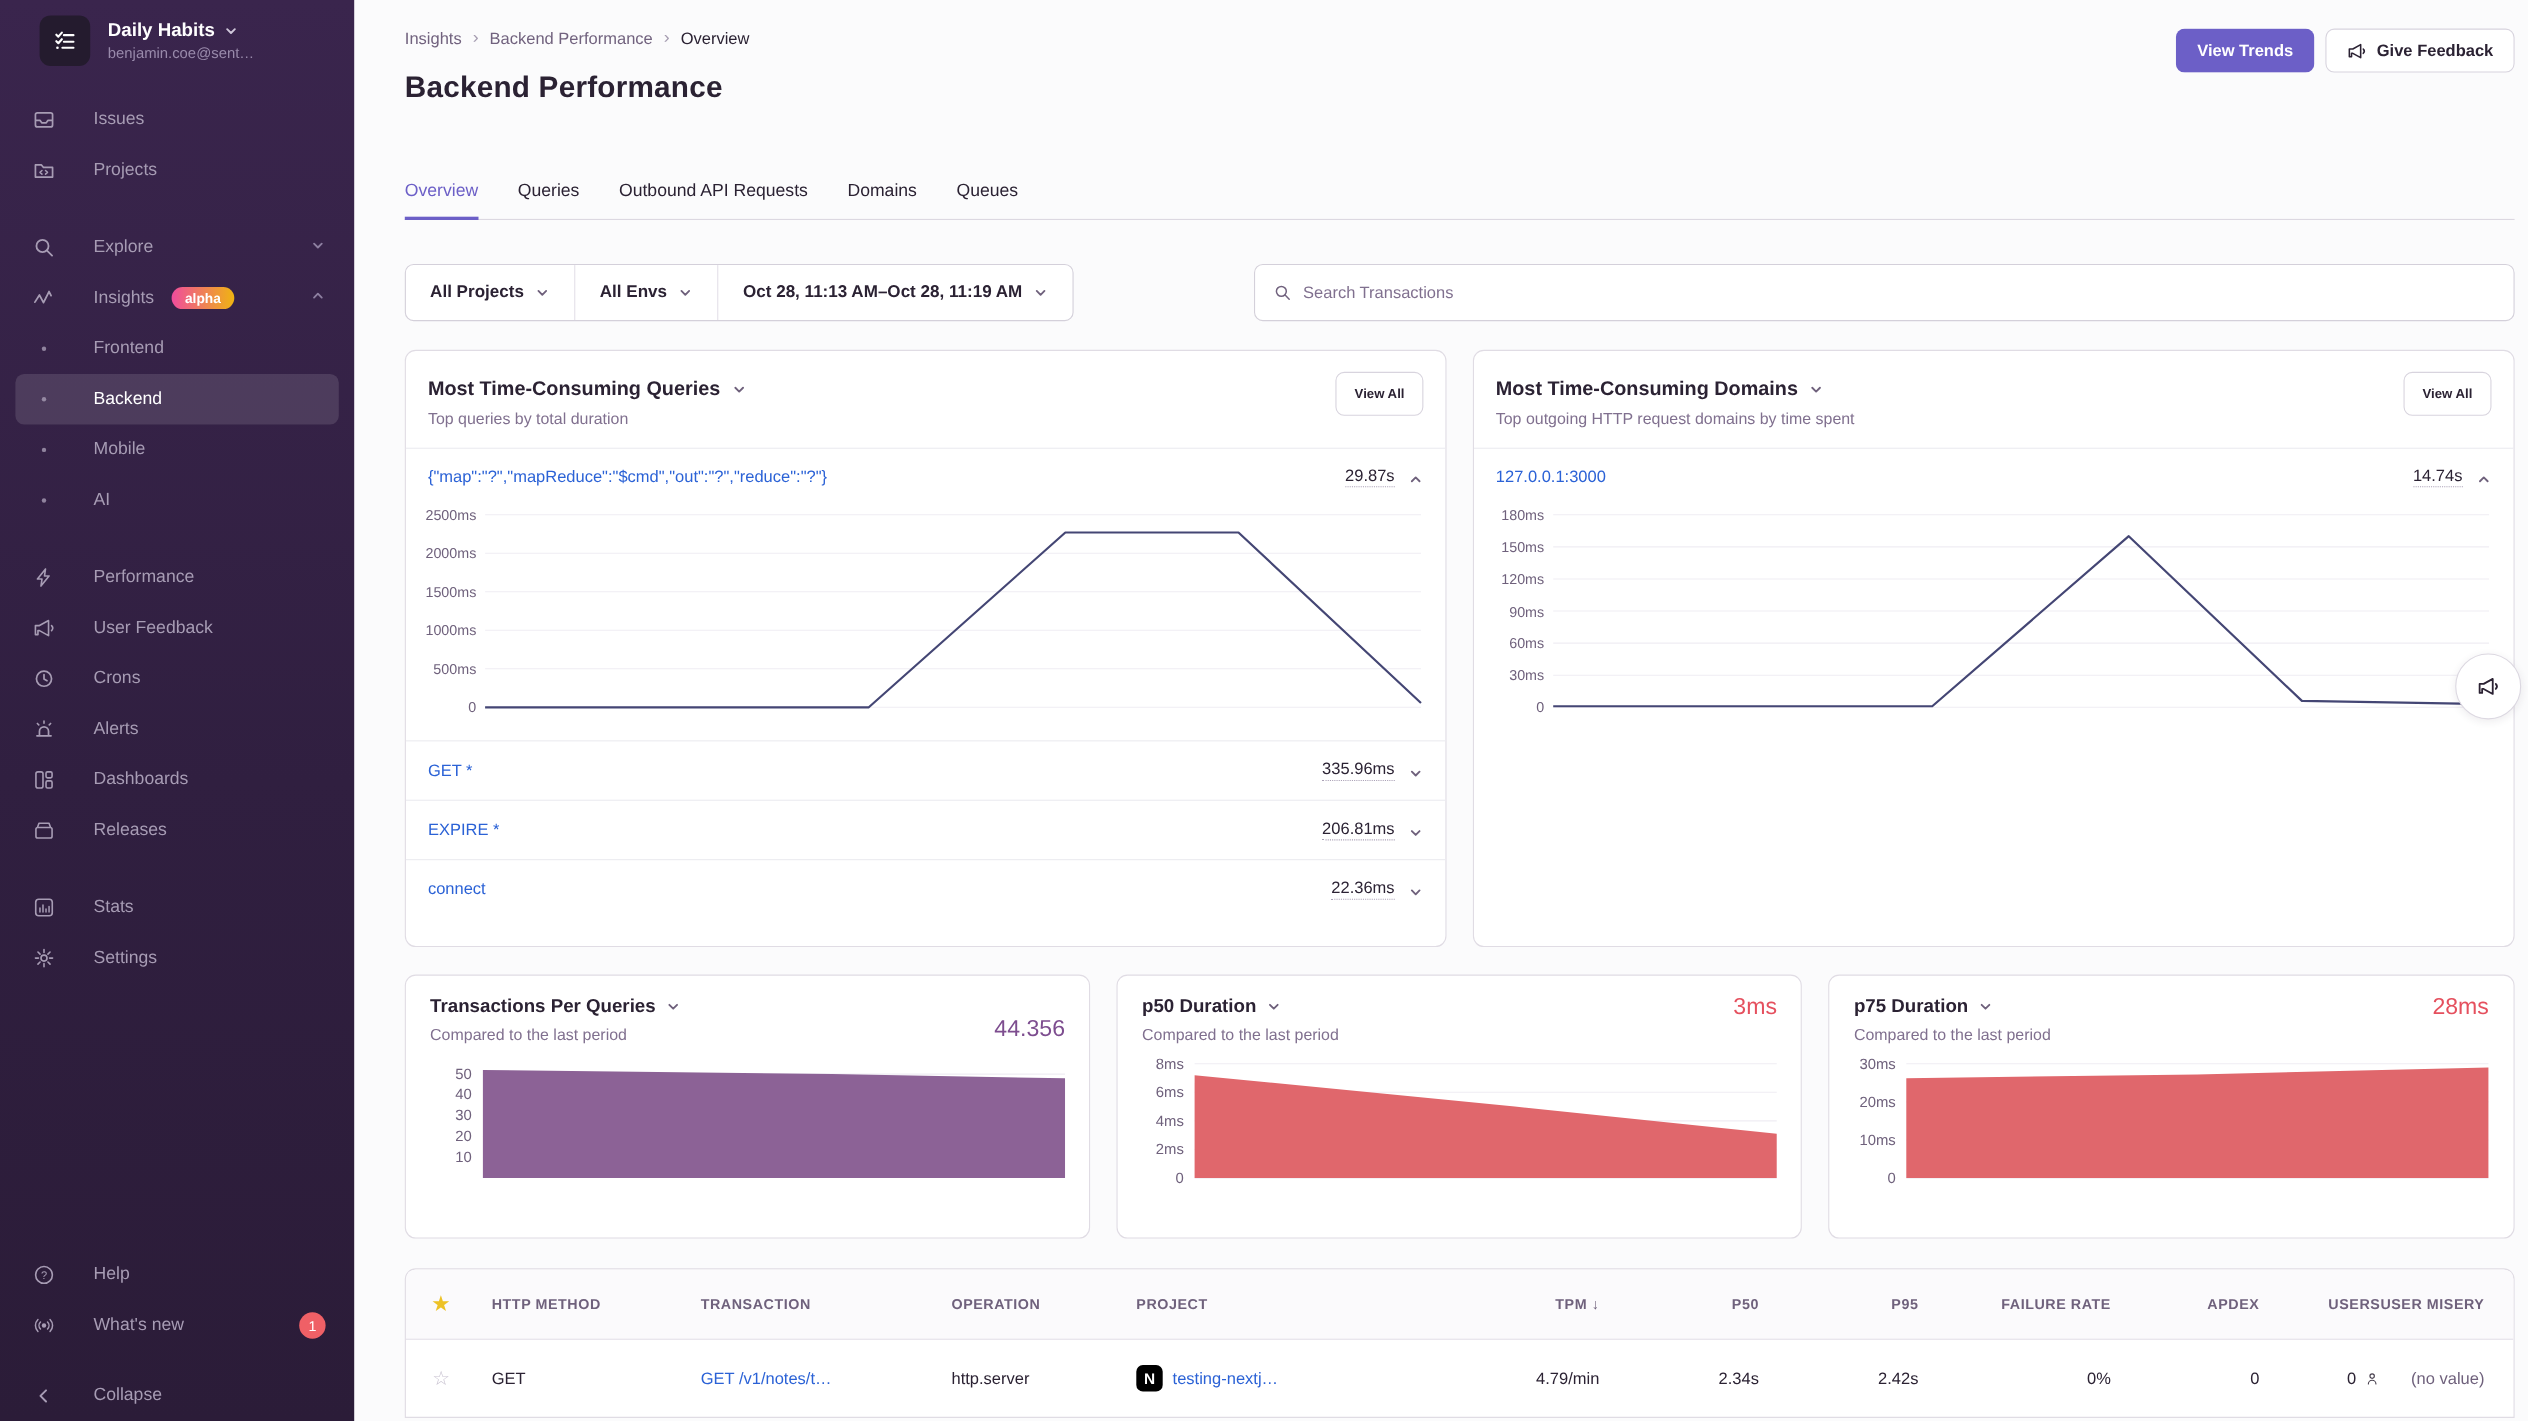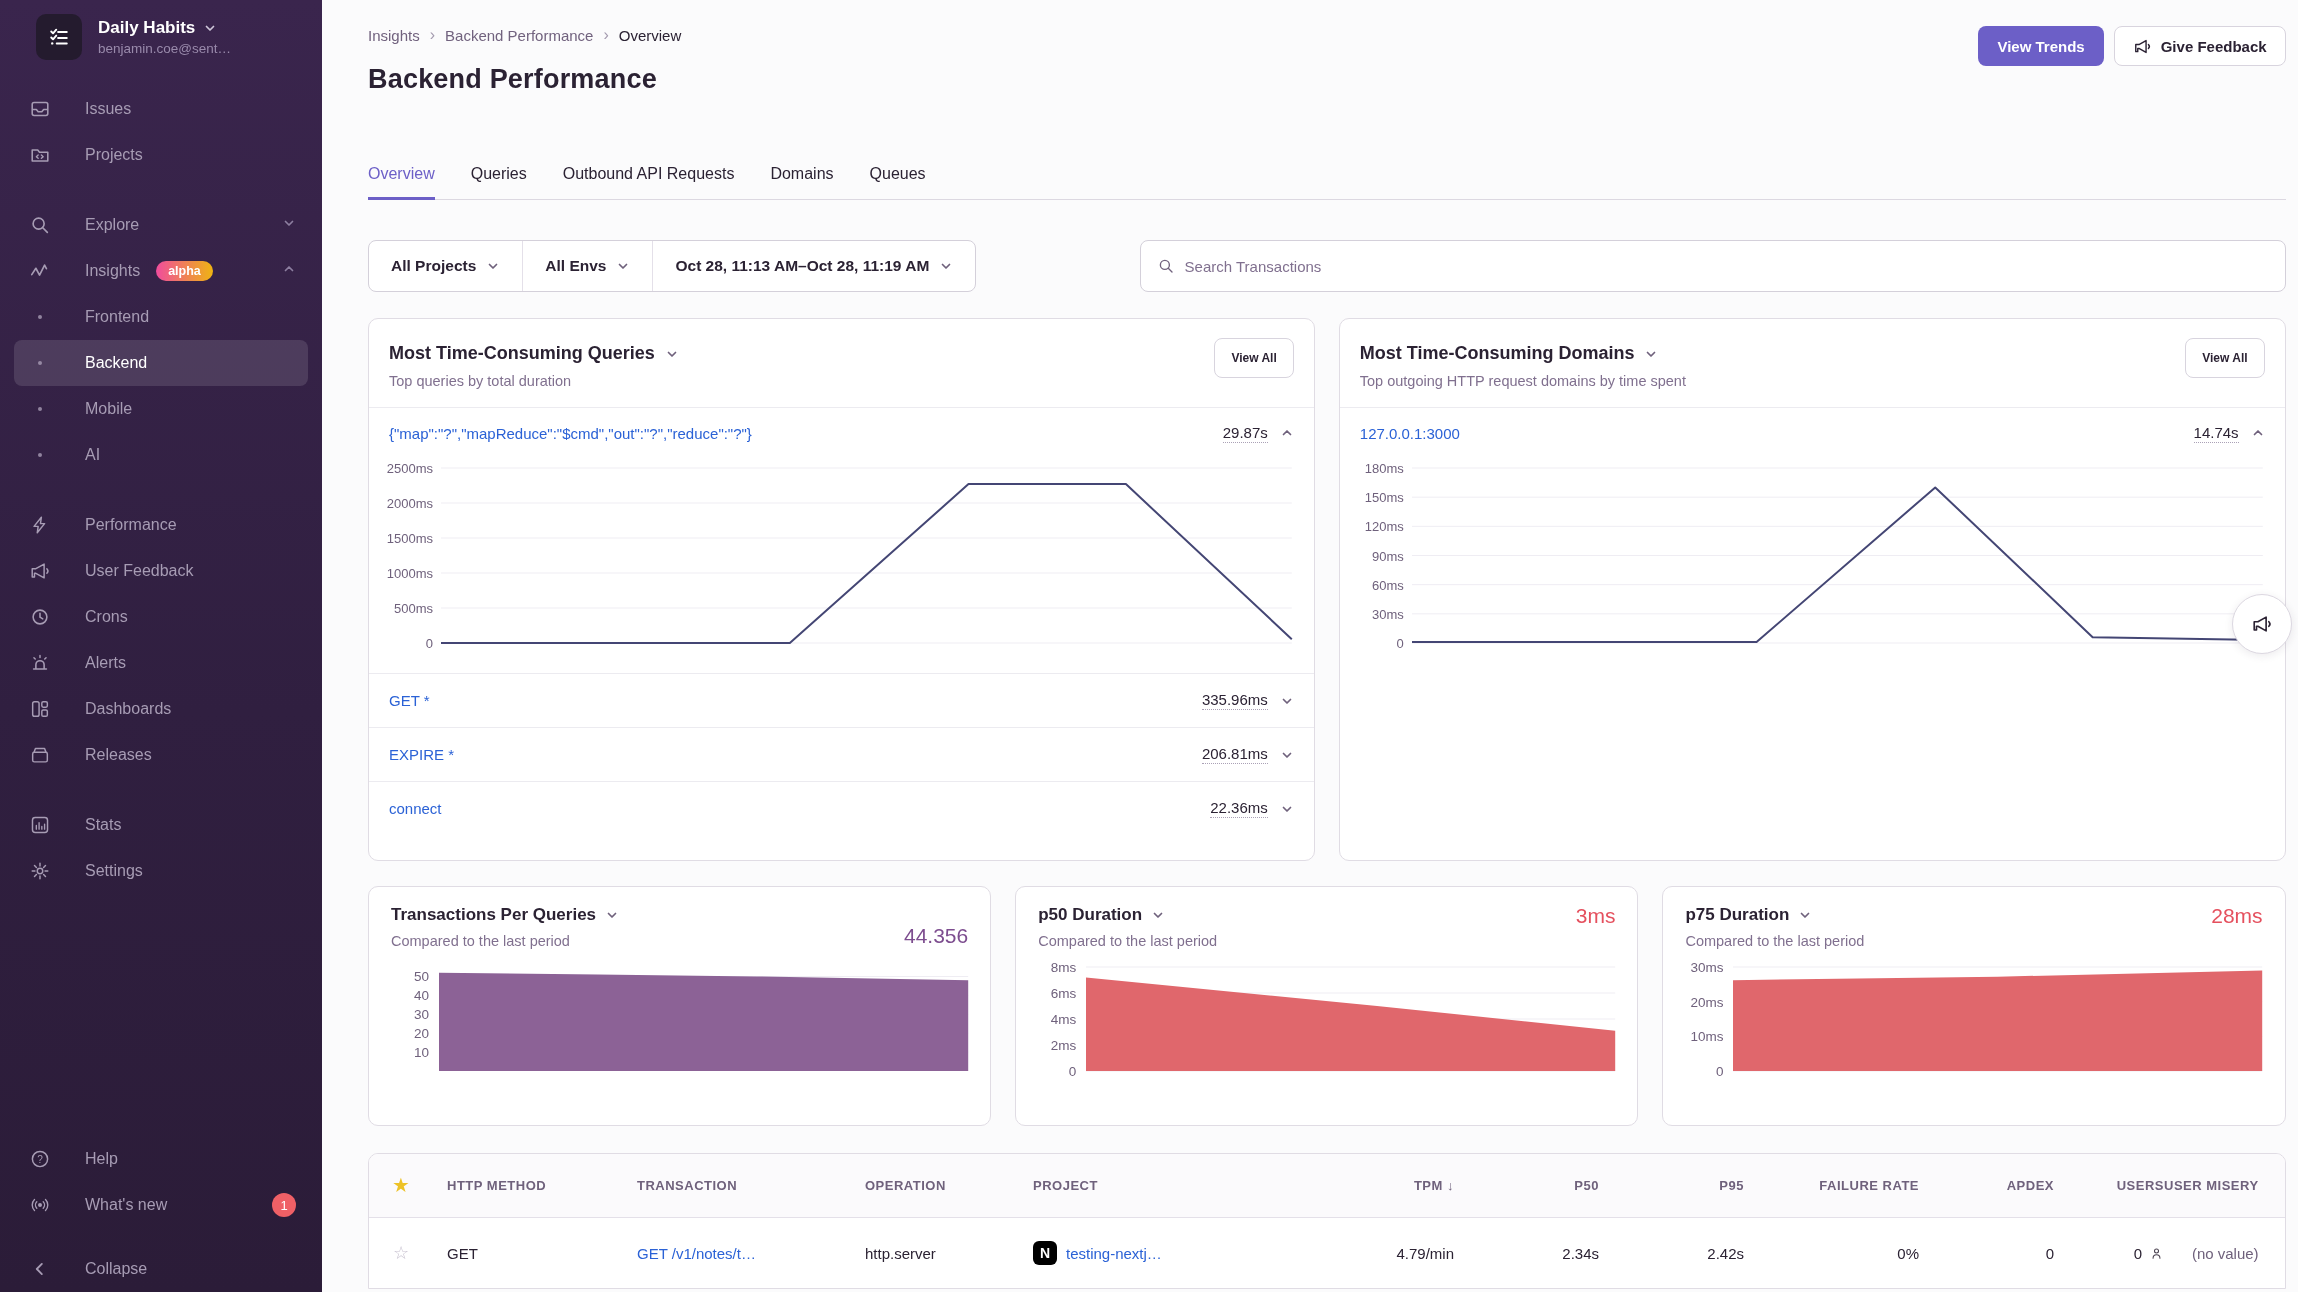--- a/index.html
+++ b/index.html
@@ -55,21 +55,21 @@
   .panel { flex:1; height:543px; background:#fff; border:1px solid #e0dce4; border-radius:10px; position:relative; }
   .panel-head { padding:24px 20px 18px 20px; }
   .panel-title-row { display:flex; align-items:center; gap:10px; }
   .panel-title { font-size:18px; font-weight:bold; color:#2b2233; }
   .panel-sub { font-size:14.5px; color:#80708f; margin-top:9px; }
   .panel .btn-viewall { position:absolute; top:19px; right:20px; }
   .panel-divider { border-top:1px solid #ecebf0; }
   .q-row { display:flex; align-items:center; justify-content:space-between; padding:0 20px; }
   .q-row.expanded { height:50px; }
   .q-link { color:#2b62d6; font-size:15px; cursor:pointer; white-space:nowrap; overflow:hidden; text-overflow:ellipsis; }
-  .q-val-grp { display:flex; align-items:center; gap:12px; flex:0 0 auto; margin-left:20px; }
+  .q-val-grp { display:flex; align-items:flex-end; gap:12px; flex:0 0 auto; margin-left:20px; }
   .q-val { font-size:15px; color:#2b2233; border-bottom:1px dotted #aaa1b6; padding-bottom:1px; cursor:pointer; }
   .rows-list { margin-top:30px; }
   .rows-list .q-row { height:54px; border-top:1px solid #ecebf0; }
 
   .chart { display:flex; margin:10px 22px 0 0; height:175px; }
   .yticks { position:relative; width:72px; flex:0 0 72px; }
   .yticks div { position:absolute; right:8px; transform:translateY(-50%); font-size:13px; color:#6f617c; white-space:nowrap; }
   .plot { flex:1; position:relative; }
   .plot svg { position:absolute; inset:0; width:100%; height:100%; overflow:visible; }
   .grid { stroke:#efedf3; stroke-width:1; vector-effect:non-scaling-stroke; }

